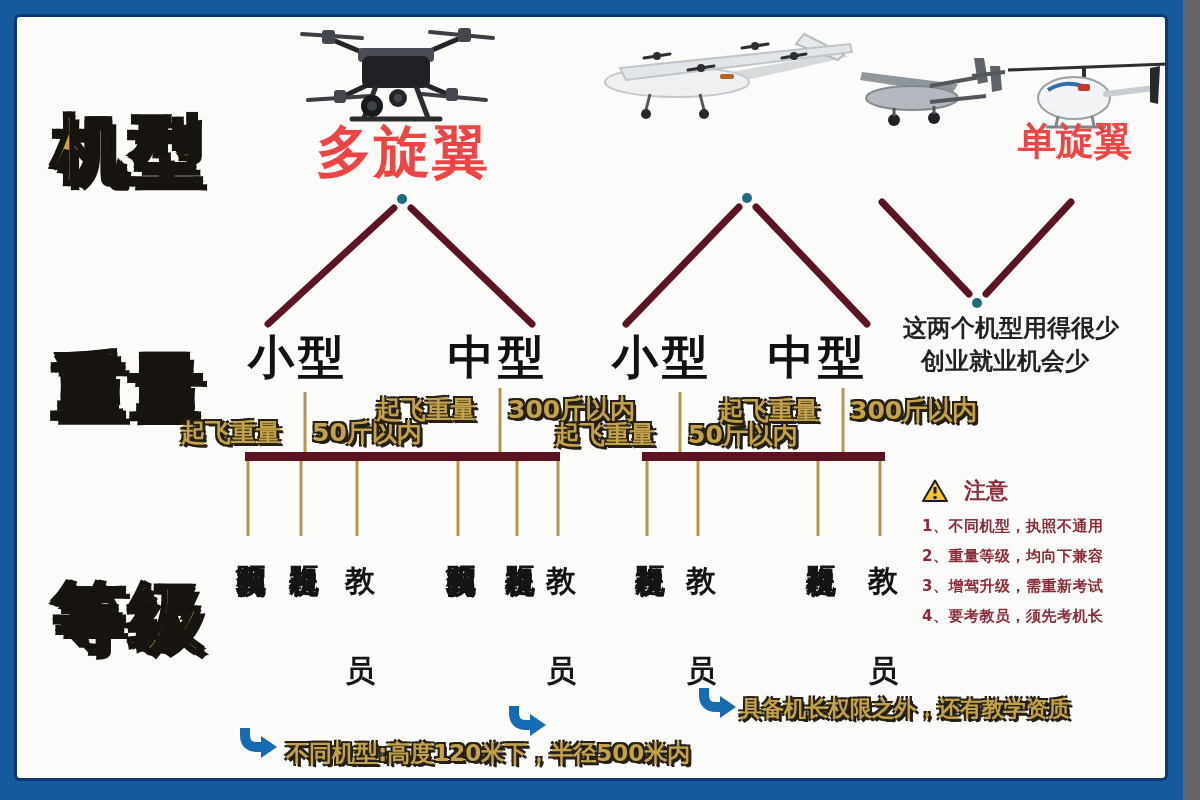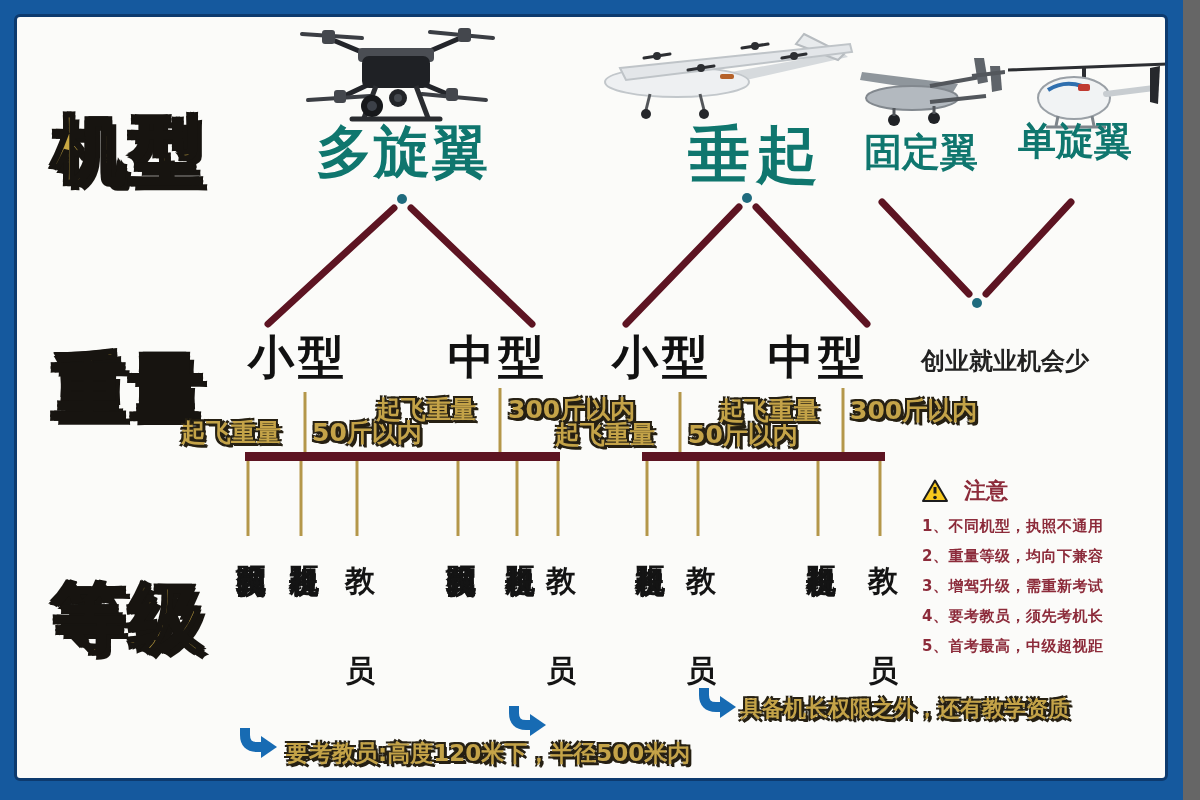--- a/index.html
+++ b/index.html
@@ -13,21 +13,21 @@
     border-width:16px 17px 21px 16px;pointer-events:none;z-index:40;}
   .frame-inner{position:absolute;left:14px;top:14px;right:15px;bottom:19px;
     border:3px solid #0d3a6e;border-radius:6px;pointer-events:none;z-index:41;}
 
   .big-label{
     position:absolute;font-size:74px;font-weight:900;line-height:1;
     color:#c9a843;letter-spacing:3px;
     -webkit-text-stroke:3px #171410;
     text-shadow:6px 6px 0 #171410,-2px -2px 0 #171410,2px -2px 0 #171410,-2px 2px 0 #171410,2px 2px 0 #171410;
   }
-  .type-label{position:absolute;font-weight:900;color:#0f766e;line-height:1;}
+  .type-label{position:absolute;font-weight:900;color:#ef4444;line-height:1;}
   .size-label{position:absolute;font-size:46px;font-weight:900;color:#111;line-height:1;letter-spacing:4px;}
 
   .gold-text{
     position:absolute;font-weight:800;color:#c4a348;line-height:1;white-space:nowrap;
     text-shadow:-2px -2px 0 #262013,2px -2px 0 #262013,-2px 2px 0 #262013,2px 2px 0 #262013,3px 3px 0 #262013;
   }
   .wt{font-size:25px;}
 
   .vcol{
     position:absolute;writing-mode:vertical-rl;text-orientation:upright;
@@ -182,24 +182,23 @@
     <line x1="98" y1="38" x2="146" y2="32" stroke="#c8cdd1" stroke-width="6" stroke-linecap="round"></line>
     <polygon points="142,12 152,10 150,48 142,46" fill="#26282c"></polygon>
     <g stroke="#7e858b" stroke-width="3">
       <line x1="50" y1="60" x2="48" y2="70"></line>
         <line x1="84" y1="60" x2="86" y2="70"></line>
       <line x1="38" y1="71" x2="98" y2="71"></line>
     </g>
   </svg>
 
   <div class="type-label" style="left:316px;top:124px;font-size:56px;letter-spacing:2px;">多旋翼</div>
-  <div class="type-label" style="left:688px;top:124px;font-size:62px;letter-spacing:6px;">垂起</div>
-  <div class="type-label" style="left:864px;top:133px;font-size:38px;">固定翼</div>
   <div class="type-label" style="left:1018px;top:122px;font-size:38px;">单旋翼</div>
 
+  <div class="rare-note" style="left:903px;top:312px;">这两个机型用得很少</div>
   <div class="rare-note" style="left:921px;top:345px;">创业就业机会少</div>
 
   <div class="size-label" style="left:248px;top:334px;">小型</div>
   <div class="size-label" style="left:448px;top:334px;">中型</div>
   <div class="size-label" style="left:612px;top:334px;">小型</div>
   <div class="size-label" style="left:768px;top:334px;">中型</div>
 
   <div class="gold-text wt" style="right:902px;top:420px;">起飞重量</div>
   <div class="gold-text wt" style="left:312px;top:420px;">50斤以内</div>
   <div class="gold-text wt" style="right:707px;top:397px;">起飞重量</div>
@@ -226,28 +225,27 @@
         <polygon points="13,1.5 25,22 1,22" fill="#f7c81e" stroke="#1c1c1c" stroke-width="2" stroke-linejoin="round"></polygon>
         <line x1="13" y1="8" x2="13" y2="14.5" stroke="#1c1c1c" stroke-width="3"></line>
         <circle cx="13" cy="18.5" r="1.8" fill="#1c1c1c"></circle>
       </svg>
       <span>注意</span>
     </div>
     <div class="notice-item">1、不同机型，执照不通用</div>
     <div class="notice-item">2、重量等级，均向下兼容</div>
     <div class="notice-item">3、增驾升级，需重新考试</div>
     <div class="notice-item">4、要考教员，须先考机长</div>
-    <div class="notice-item">5、首考最高，中级超视距</div>
   </div>
 
   <svg class="abs" style="left:239px;top:728px;" width="38" height="32" viewBox="0 0 38 32">
     <path d="M6 0 V7 Q6 19 18 19 H24" fill="none" stroke="#176bb3" stroke-width="10"></path>
     <polygon points="22,8 22,30 38,19" fill="#176bb3"></polygon>
   </svg>
-  <div class="gold-text annot" style="left:286px;top:742px;">要考教员:高度120米下，半径500米内</div>
+  <div class="gold-text annot" style="left:286px;top:742px;">不同机型:高度120米下，半径500米内</div>
 
   <svg class="abs" style="left:508px;top:706px;" width="38" height="32" viewBox="0 0 38 32">
     <path d="M6 0 V7 Q6 19 18 19 H24" fill="none" stroke="#176bb3" stroke-width="10"></path>
     <polygon points="22,8 22,30 38,19" fill="#176bb3"></polygon>
   </svg>
 
   <svg class="abs" style="left:698px;top:688px;" width="38" height="32" viewBox="0 0 38 32">
     <path d="M6 0 V7 Q6 19 18 19 H24" fill="none" stroke="#176bb3" stroke-width="10"></path>
     <polygon points="22,8 22,30 38,19" fill="#176bb3"></polygon>
   </svg>

